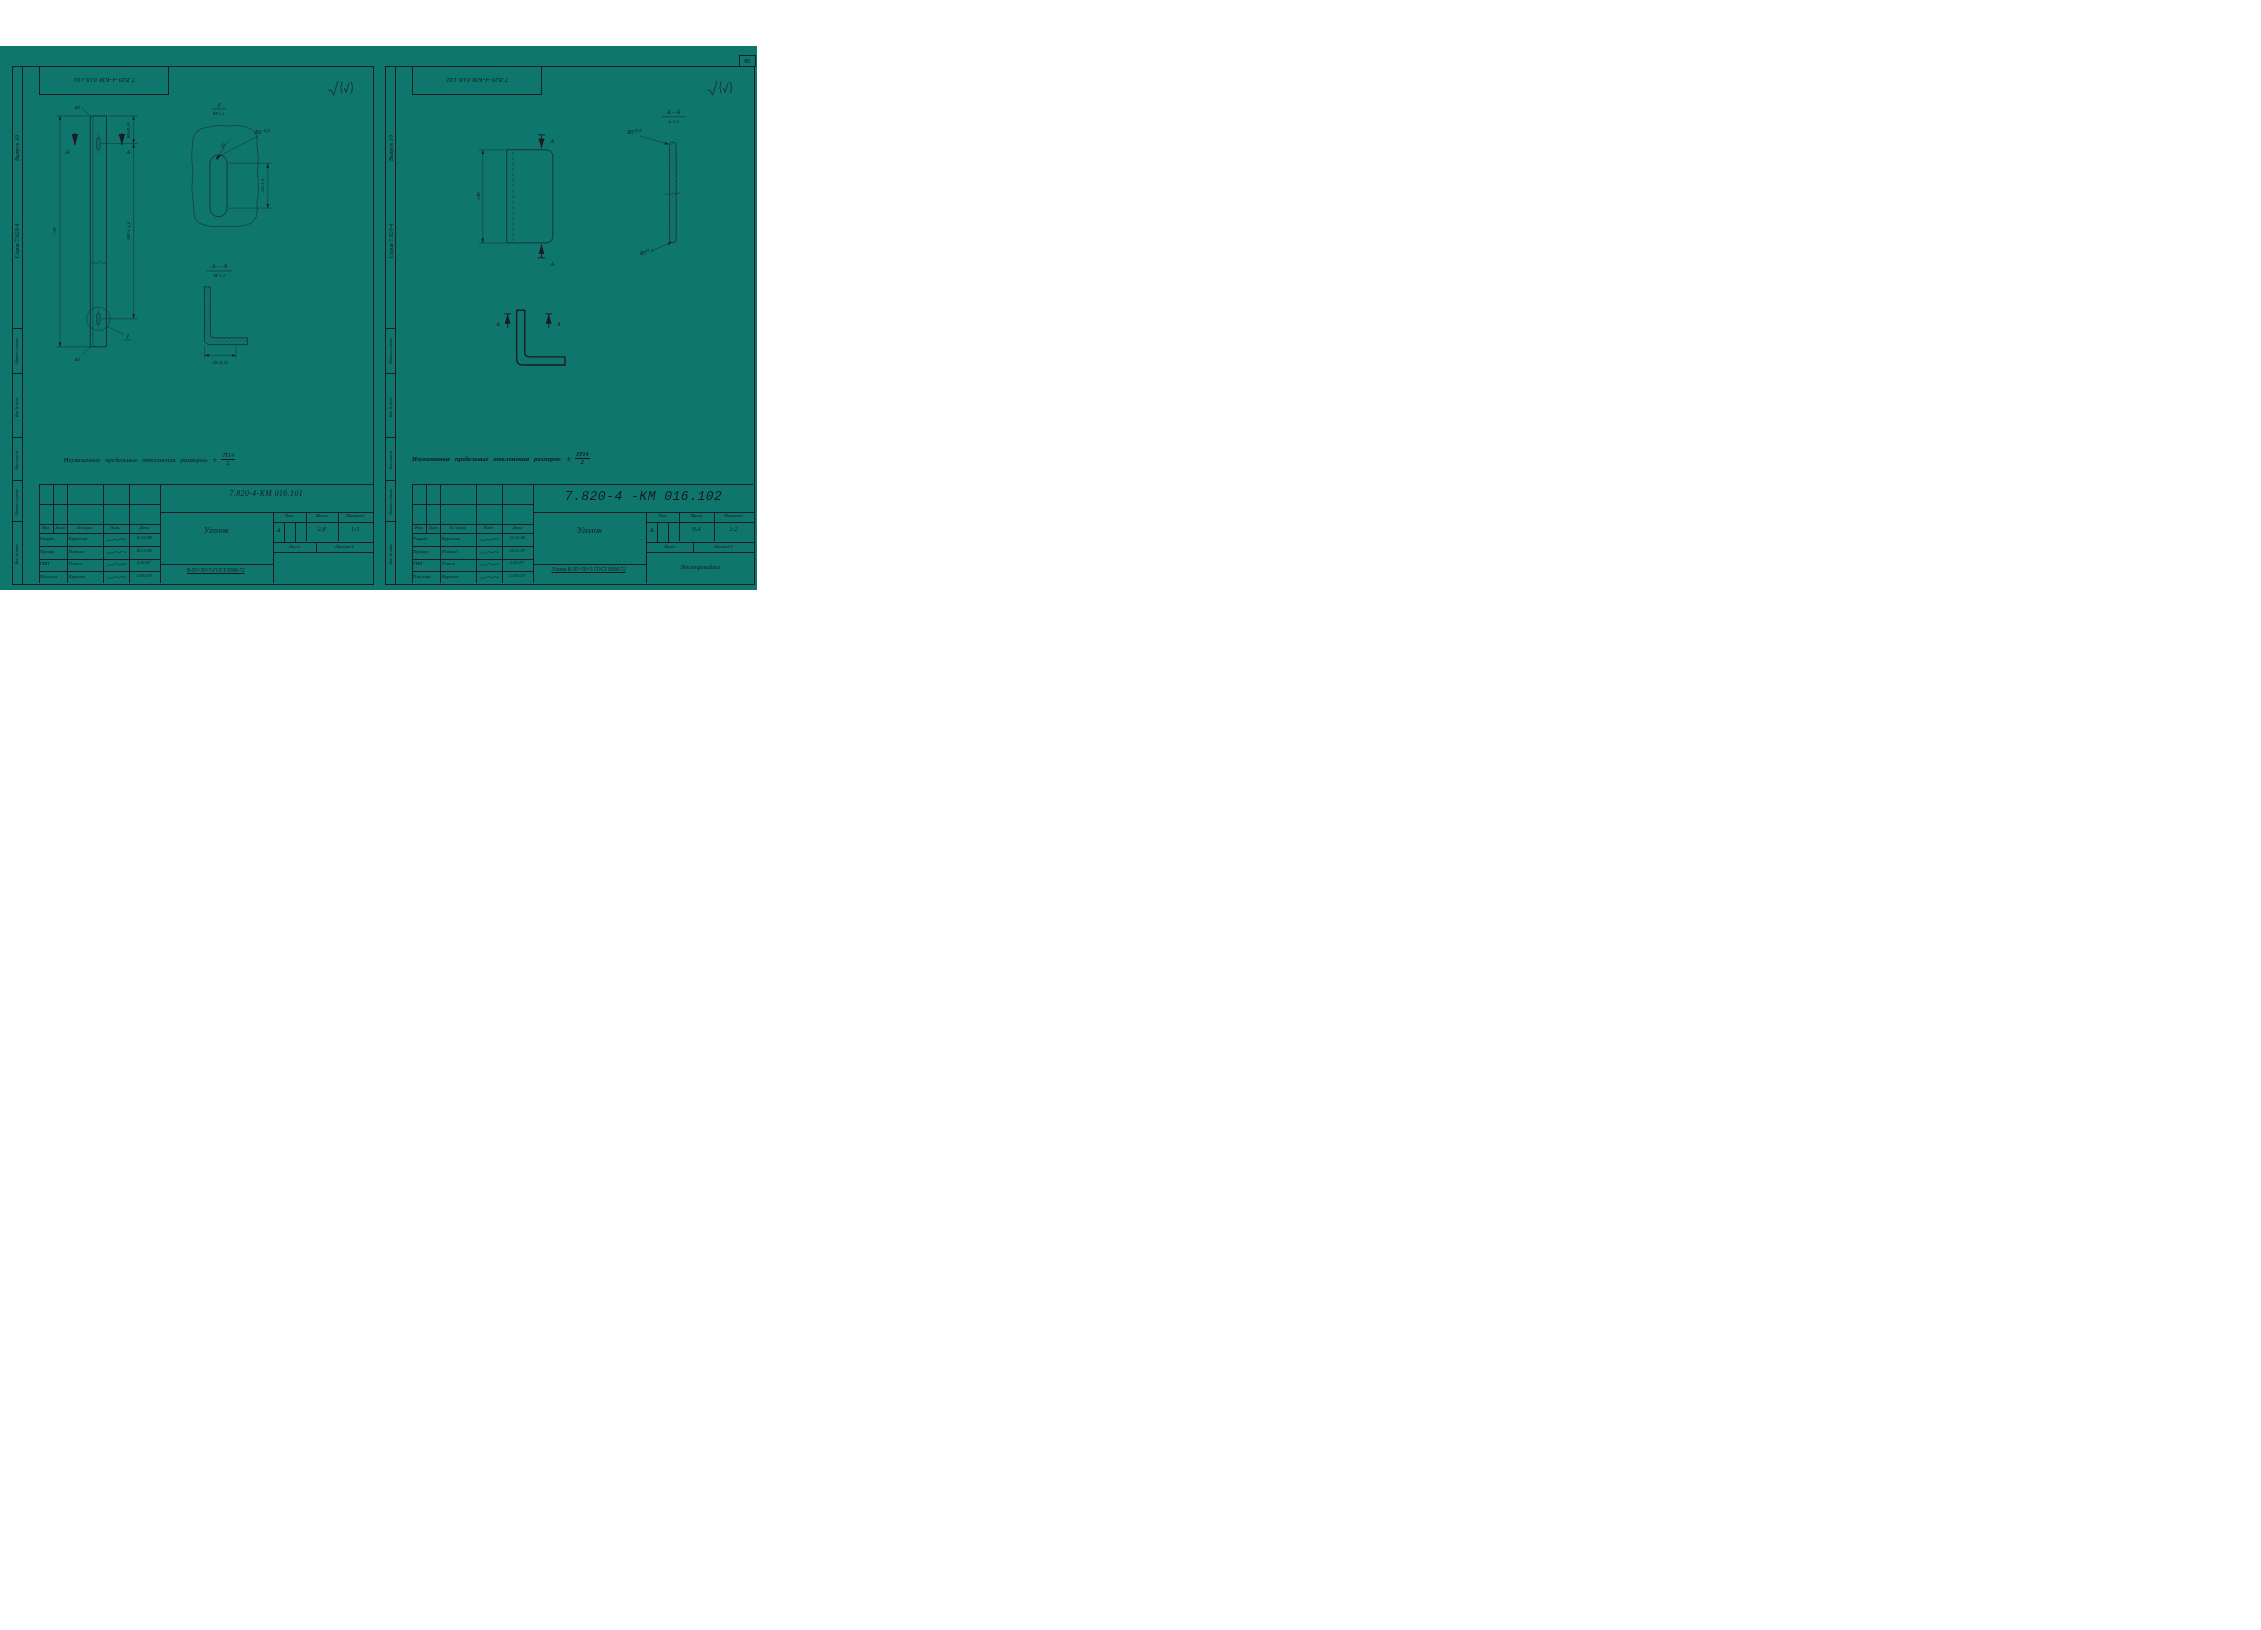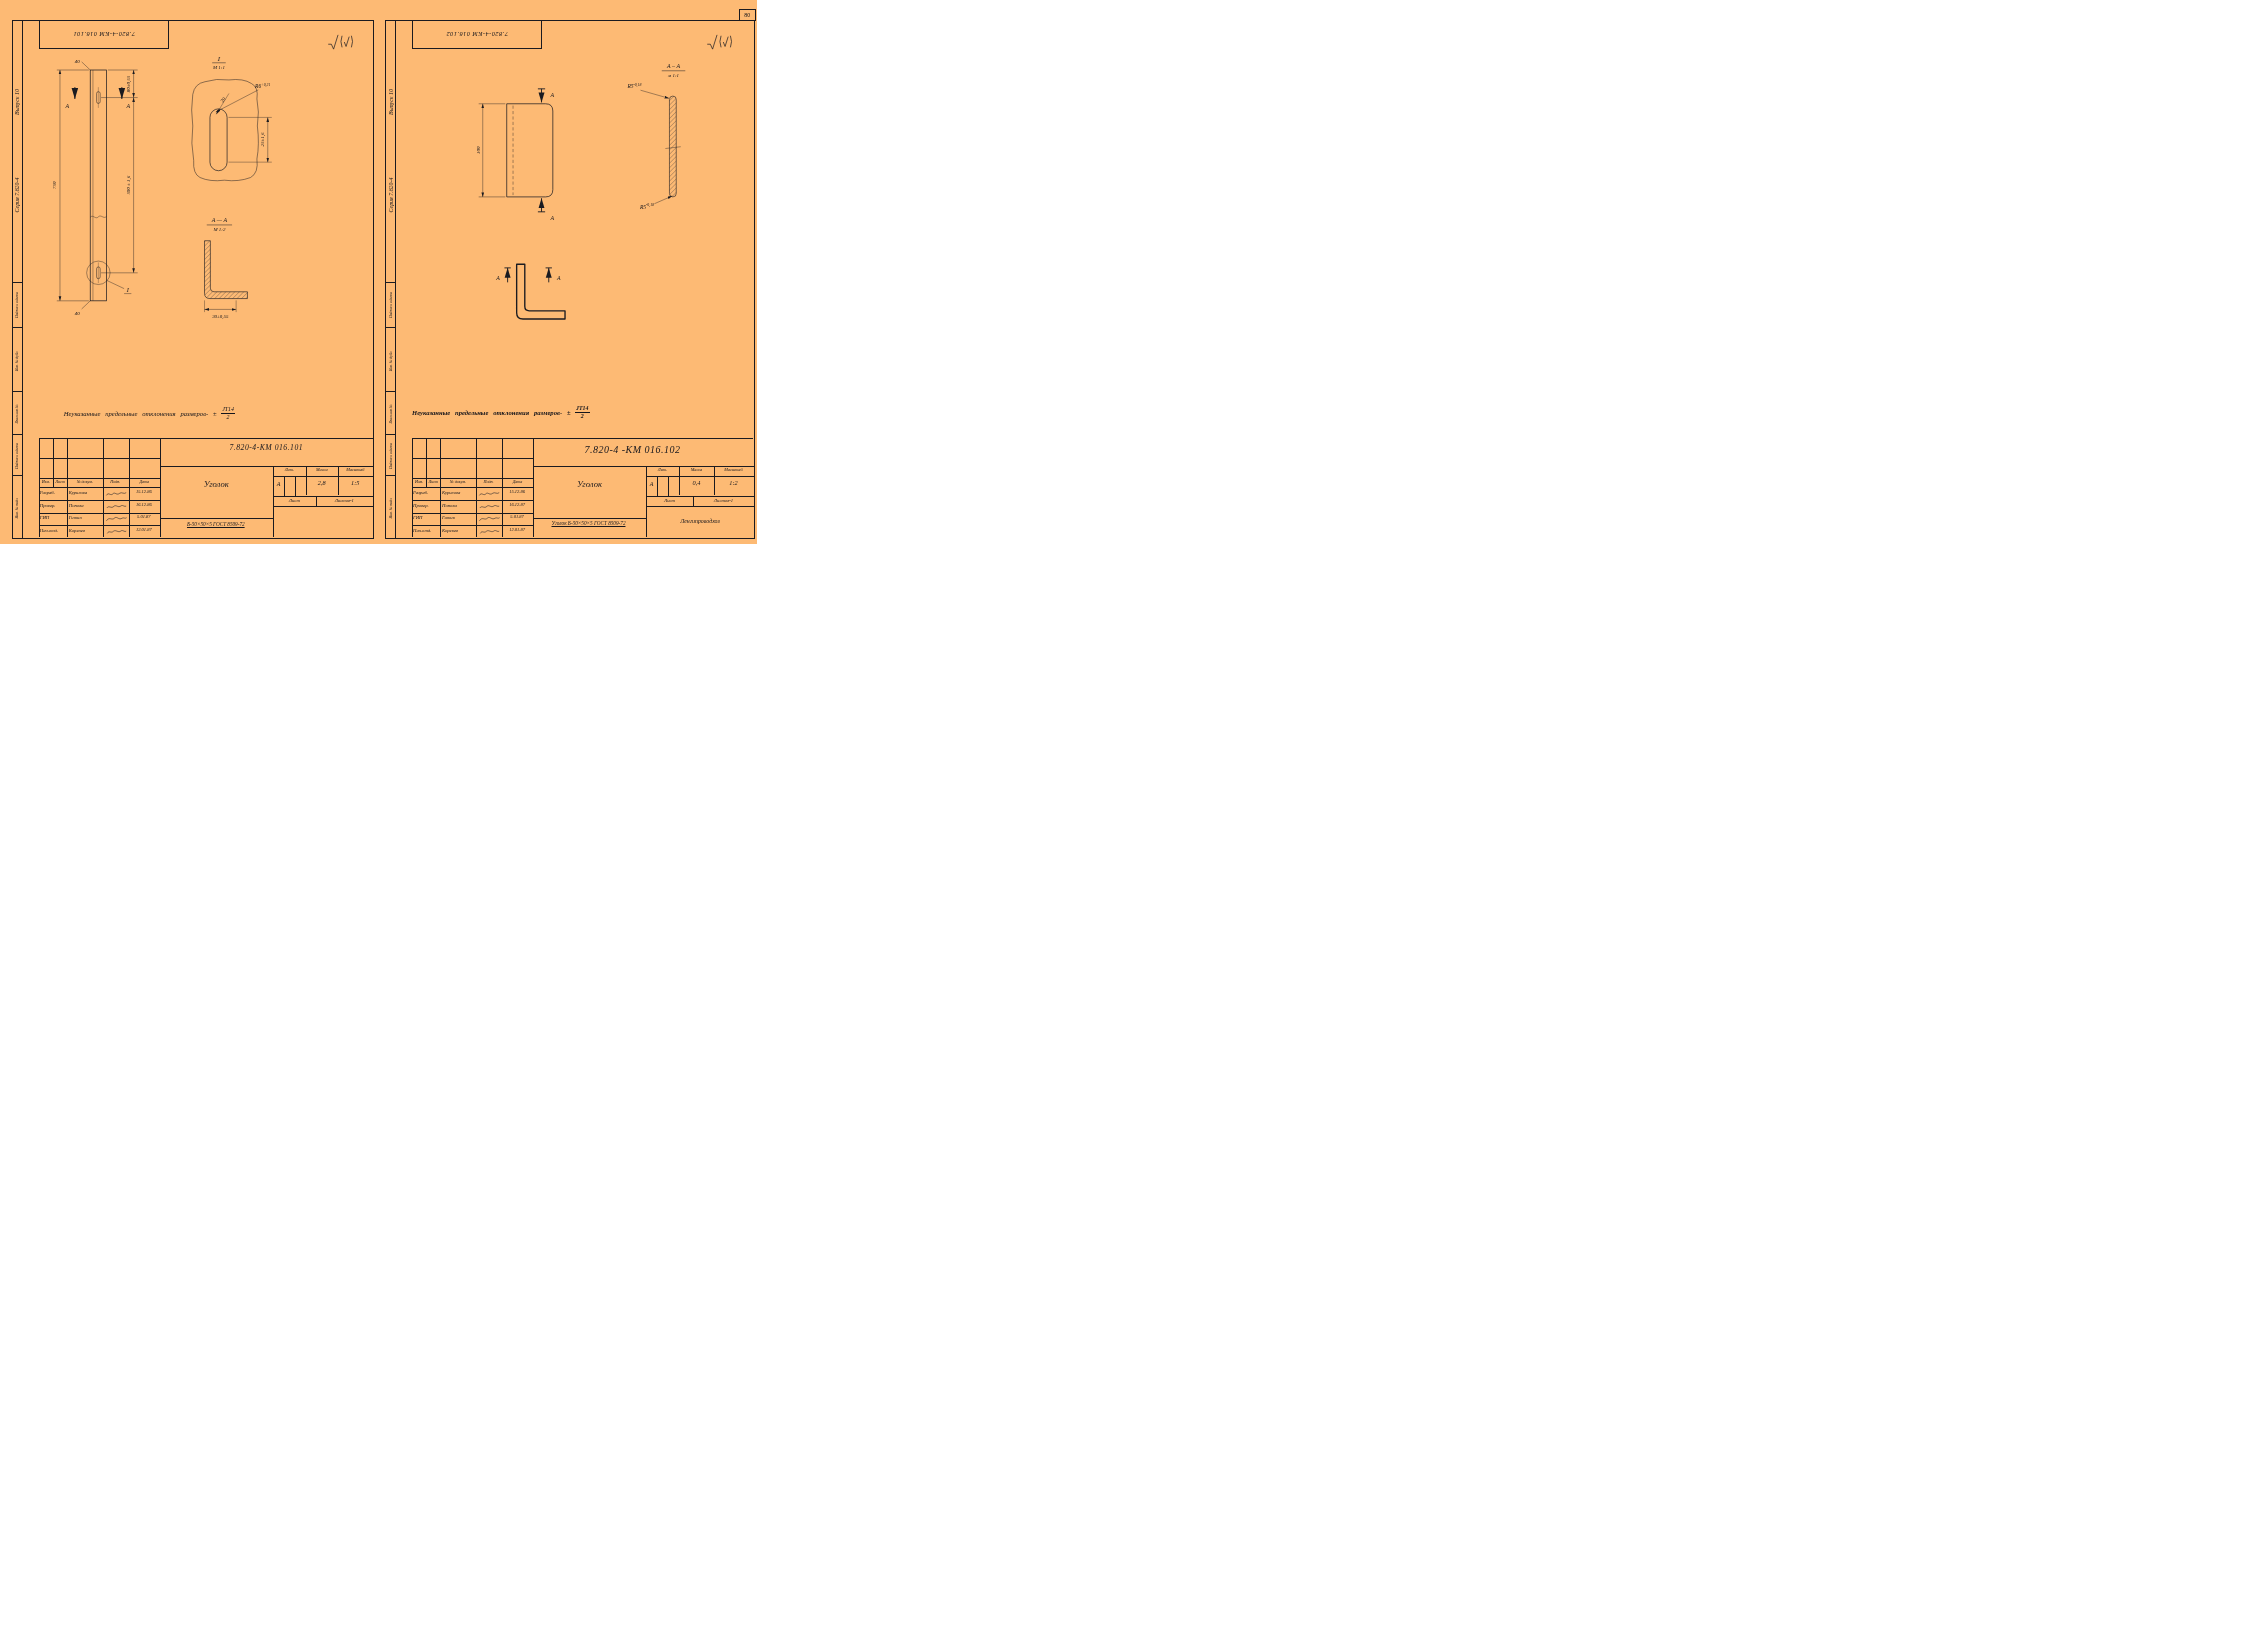--- a/index.html
+++ b/index.html
@@ -1,17 +1,17 @@
 <!DOCTYPE html>
 <html style="font-size:7.2px"><head>
 <meta charset="utf-8">
 <style>
   html,body{margin:0;padding:0;background:#ffffff;}
-  #canvas{position:relative;width:757px;height:544px;background:#fdba74;overflow:hidden;
-          font-family:"Liberation Serif",serif;color:#15151b;}
+  #canvas{position:relative;width:757px;height:544px;background:#0f766e;overflow:hidden;
+          font-family:"Liberation Serif",serif;color:#15151b;margin-top:46px;}
   .page{position:absolute;top:20px;height:517px;border:0.9px solid #1b1b20;background:transparent;}
   #pageL{left:11.8px;width:360px;}
   #pageR{left:385px;width:368px;}
   .margin{position:absolute;left:0;top:0;width:9px;height:100%;border-right:0.6px solid #1b1b20;}
   .mcell{position:absolute;left:0;width:9px;border-top:0.6px solid #1b1b20;}
   .vlab{position:absolute;left:50%;top:50%;transform:translate(-50%,-50%) rotate(-90deg);
         white-space:nowrap;font-style:italic;color:#17171d;}
   .vfree{position:absolute;left:50%;transform:translate(-50%,-50%) rotate(-90deg);
         white-space:nowrap;font-style:italic;font-size:5.9px;color:#17171d;}
   .stamp{position:absolute;top:0;left:26px;width:128px;height:27px;border:0.6px solid #1b1b20;border-top:none;
@@ -355,21 +355,21 @@
     <div class="ln" style="left:90px;top:417px;width:0.5px;height:99px;"></div>
     <div class="ln" style="left:116px;top:417px;width:0.5px;height:99px;"></div>
     <div class="ln" style="left:147px;top:417px;width:0.5px;height:99px;"></div>
     <div class="ln" style="left:260px;top:445px;width:0.5px;height:71px;"></div>
     <div class="ln" style="left:271px;top:455px;width:0.5px;height:20.4px;"></div>
     <div class="ln" style="left:282px;top:455px;width:0.5px;height:20.4px;"></div>
     <div class="ln" style="left:293px;top:445px;width:0.5px;height:29px;"></div>
     <div class="ln" style="left:307px;top:475px;width:0.5px;height:10px;"></div>
     <div class="ln" style="left:328px;top:445px;width:0.5px;height:29px;"></div>
 
-    <div class="t" style="left:136px;top:423px;width:221px;font-size:10px;letter-spacing:0.5px;">7.820-4 -КМ 016.102</div>
+    <div class="t" style="left:147px;top:423px;width:221px;font-size:13px;letter-spacing:0.5px;font-family:Liberation Mono, monospace;">7.820-4 -КМ 016.102</div>
     <div class="t" style="left:147px;top:459px;width:113px;font-size:8.6px;">Уголок</div>
     <div class="t mat" style="left:148px;top:500px;width:109px;font-size:5.2px;">Уголок Б-50×50×5 ГОСТ 8509-72</div>
     <div class="t" style="left:260px;top:447px;width:33px;font-size:4.3px;">Лит.</div>
     <div class="t" style="left:293px;top:447px;width:35px;font-size:4.3px;">Масса</div>
     <div class="t" style="left:328px;top:447px;width:39px;font-size:4.3px;">Масштаб</div>
     <div class="t" style="left:260px;top:460px;width:11.3px;font-size:5.9px;">А</div>
     <div class="t" style="left:293px;top:459px;width:35px;font-size:6.3px;">0,4</div>
     <div class="t" style="left:328px;top:459px;width:39px;font-size:6.3px;">1:2</div>
     <div class="t" style="left:260px;top:477px;width:47px;font-size:4.7px;">Лист</div>
     <div class="t" style="left:307px;top:477px;width:61px;font-size:4.7px;">Листов-1</div>

